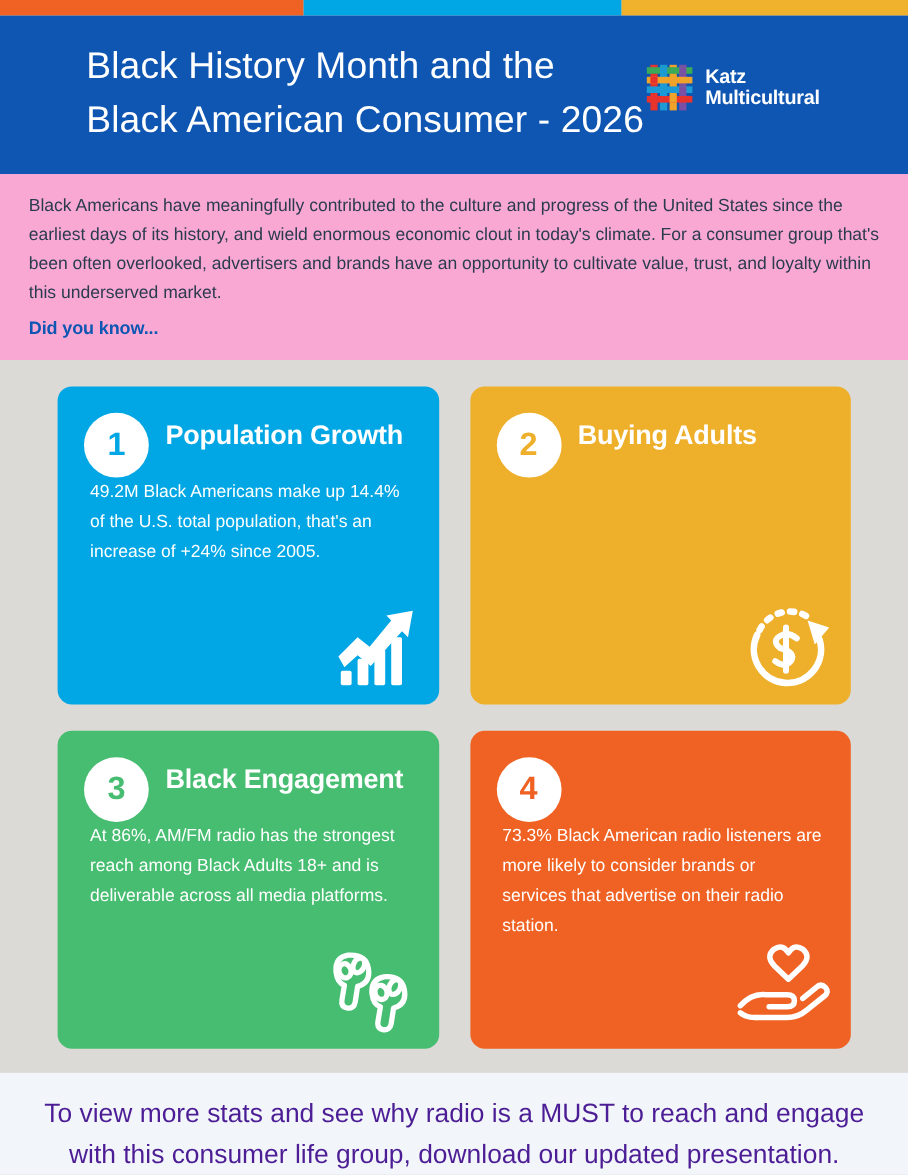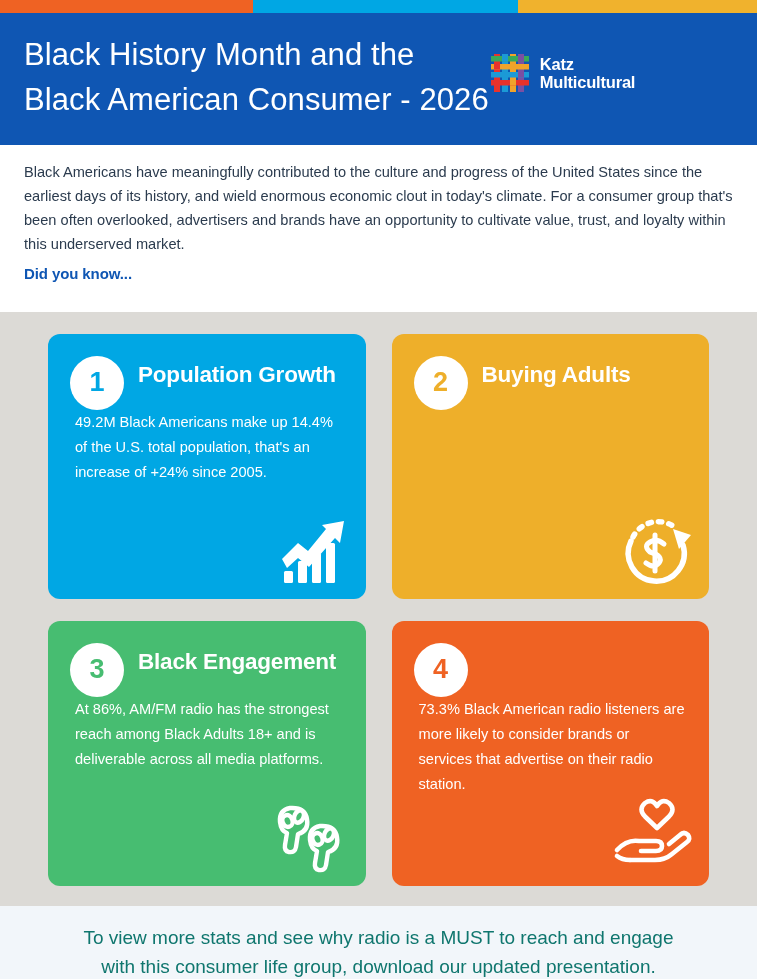--- a/index.html
+++ b/index.html
@@ -32,21 +32,21 @@
   .seg-orange { width: 33.4%; background: #ef6223; }
   .seg-blue   { width: 35.0%; background: #00a7e4; }
   .seg-yellow { width: 31.6%; background: #f0b22d; }
 
   
   .header {
     background: #0f56b3;
     padding: 20px 24px 22px 24px;
     display: flex;
     align-items: flex-start;
-    justify-content: flex-start;
+    justify-content: center;
     flex: 0 0 auto;
     min-height: 131px;
   }
   .header-title {
     color: #ffffff;
     font-size: 31px;
     line-height: 1.45;
     font-weight: 400;
     letter-spacing: 0.1px;
     max-width: 540px;
@@ -71,22 +71,22 @@
     color: #ffffff;
     font-weight: bold;
     font-size: 16.5px;
     line-height: 1.12;
     letter-spacing: -0.2px;
   }
   .logo-text span { display: block; }
 
   
   .intro {
-    background: #ffffff;
-    padding: 16px 24px 30px 24px;
+    background: #f9a8d4;
+    padding: 16px 24px 18px 24px;
     flex: 0 0 auto;
   }
   .intro-body {
     color: #2b3b4e;
     font-size: 14.6px;
     line-height: 1.64;
   }
   .intro-kicker {
     color: #0f56b3;
     font-size: 15px;
@@ -169,22 +169,22 @@
   .card.c4 .card-icon { width: 80px; height: 74px; right: 16px; bottom: 14px; }
 
   
   .footer {
     background: #f2f6fa;
     flex: 0 0 auto;
     padding: 17px 22px 19px 22px;
     text-align: center;
   }
   .footer-text {
-    color: #0f766e;
-    font-size: 19px;
+    color: #4c1d95;
+    font-size: 22px;
     line-height: 1.56;
   }
   .footer-text .line { display: block; }
 </style>
 </head>
 <body>
 
 <div class="page">
 
   <div class="accent-bar top">

